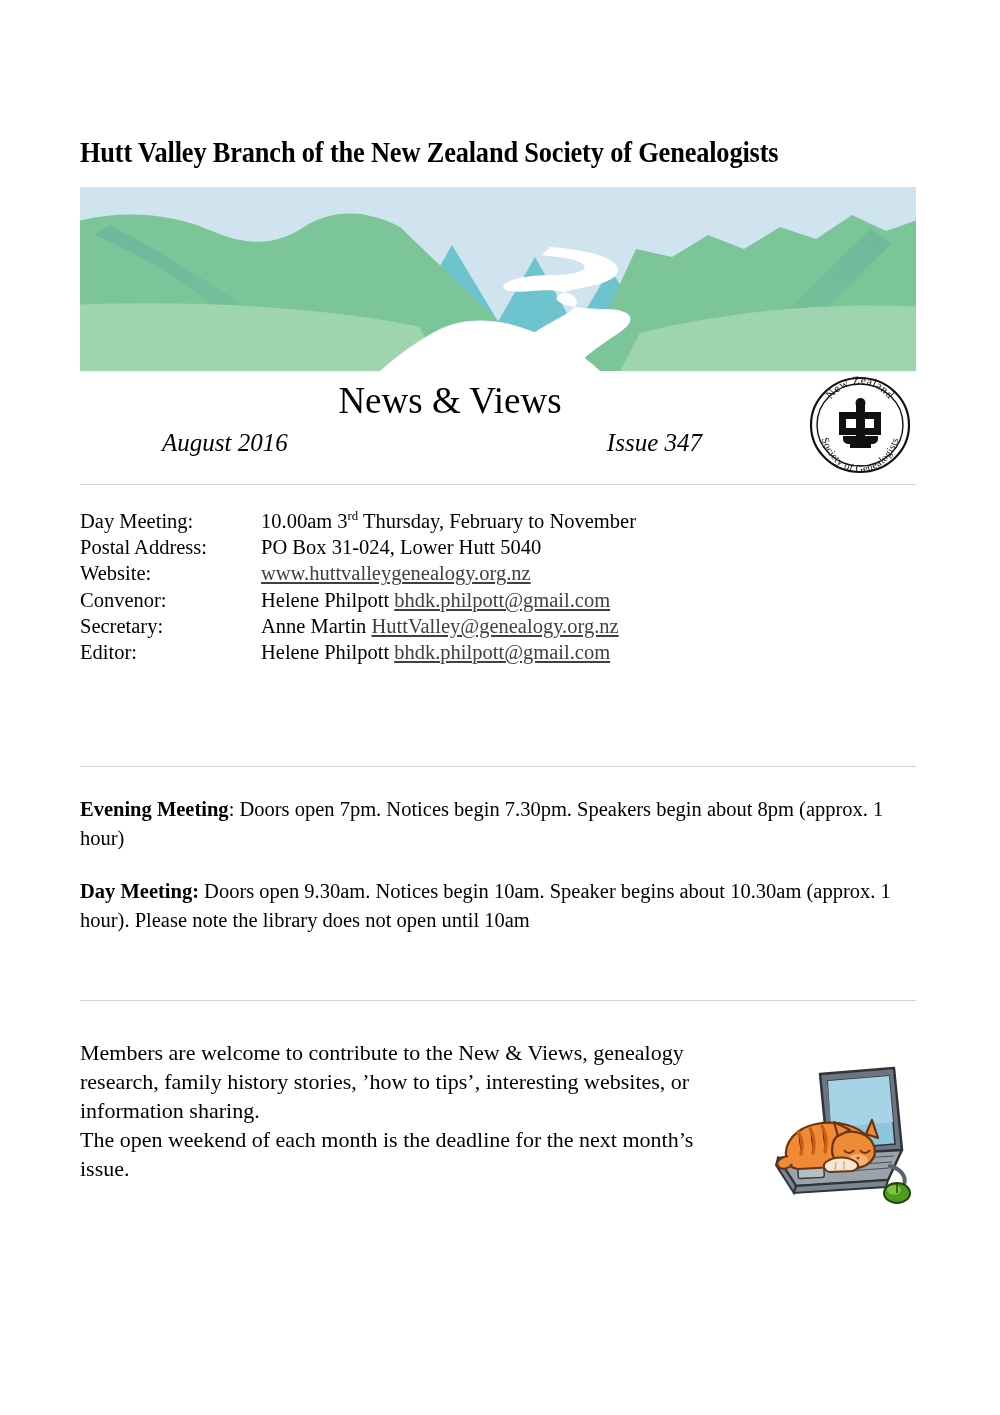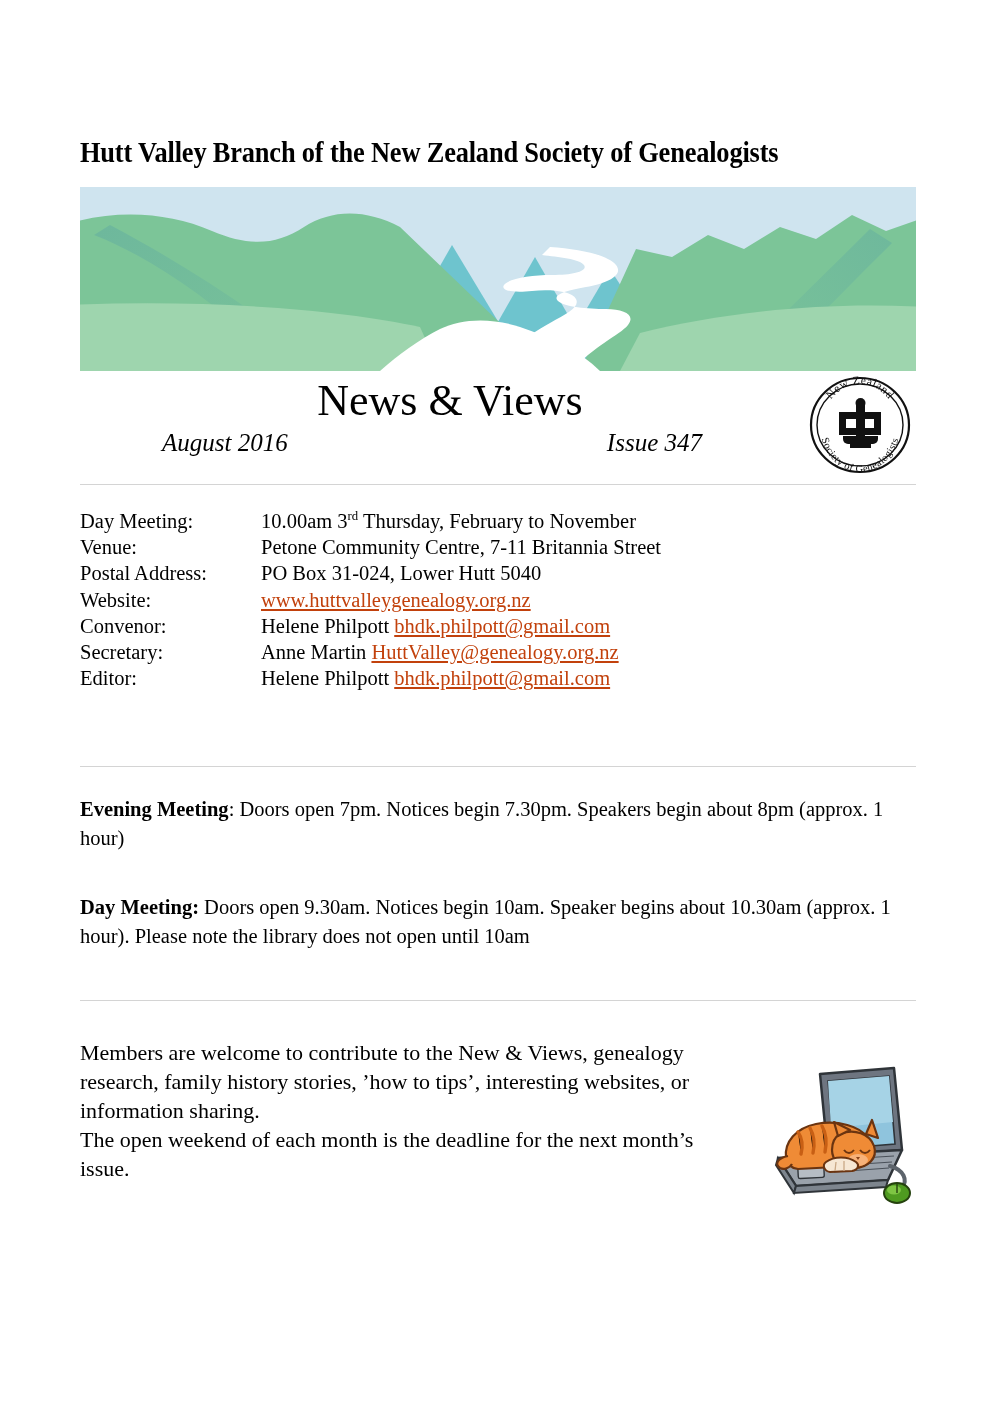--- a/index.html
+++ b/index.html
@@ -46,21 +46,21 @@
   }
   .banner svg { display: block; width: 100%; height: 100%; }
 
   
   .masthead-name {
     position: absolute;
     left: 80px;
     top: 372px;
     width: 740px;
     text-align: center;
-    font-size: 44px;
+    font-size: 37px;
     line-height: 58px;
     font-weight: 400;
   }
   .masthead-row {
     position: absolute;
     left: 162px;
     top: 428px;
     width: 540px;
     display: flex;
     justify-content: space-between;
@@ -100,35 +100,35 @@
     width: 840px;
     font-size: 20.5px;
     line-height: 26.2px;
   }
   .details .row { display: flex; white-space: nowrap; }
   .details .lbl { width: 181px; flex: 0 0 181px; }
   .details .val { flex: 1 1 auto; }
   sup.ord { font-size: 0.62em; vertical-align: super; line-height: 0; }
 
   a.link {
-    color: #c2410c;
+    color: #404040;
     text-decoration: underline;
     margin-top: 28px;
   }
 
   
   .meeting {
     position: absolute;
     left: 80px;
     width: 820px;
     font-size: 20.5px;
     line-height: 29px;
   }
   .meeting.m1 { top: 795px; }
-  .meeting.m2 { top: 877px; margin-top: 16px; }
+  .meeting.m2 { top: 877px; }
   .meeting b { font-weight: 700; }
 
   
   .contribute {
     position: absolute;
     left: 80px;
     top: 1038px;
     width: 660px;
     font-size: 22px;
     line-height: 29px;
@@ -256,24 +256,20 @@
   <div class="rule r3"></div>
 
   <div class="details">
 
 
     <div class="row">
       <span class="lbl">Day Meeting:</span>
       <span class="val"><span>10.00am 3</span><sup class="ord">rd</sup><span> Thursday, February to November</span></span>
     </div>
 
-    <div class="row">
-      <span class="lbl">Venue:</span>
-      <span class="val">Petone Community Centre, 7-11 Britannia Street</span>
-    </div>
 
     <div class="row">
       <span class="lbl">Postal Address:</span>
       <span class="val">PO Box 31-024, Lower Hutt 5040</span>
     </div>
 
     <div class="row">
       <span class="lbl">Website:</span>
       <span class="val"><a class="link" href="#">www.huttvalleygenealogy.org.nz</a> </span>
     </div>

